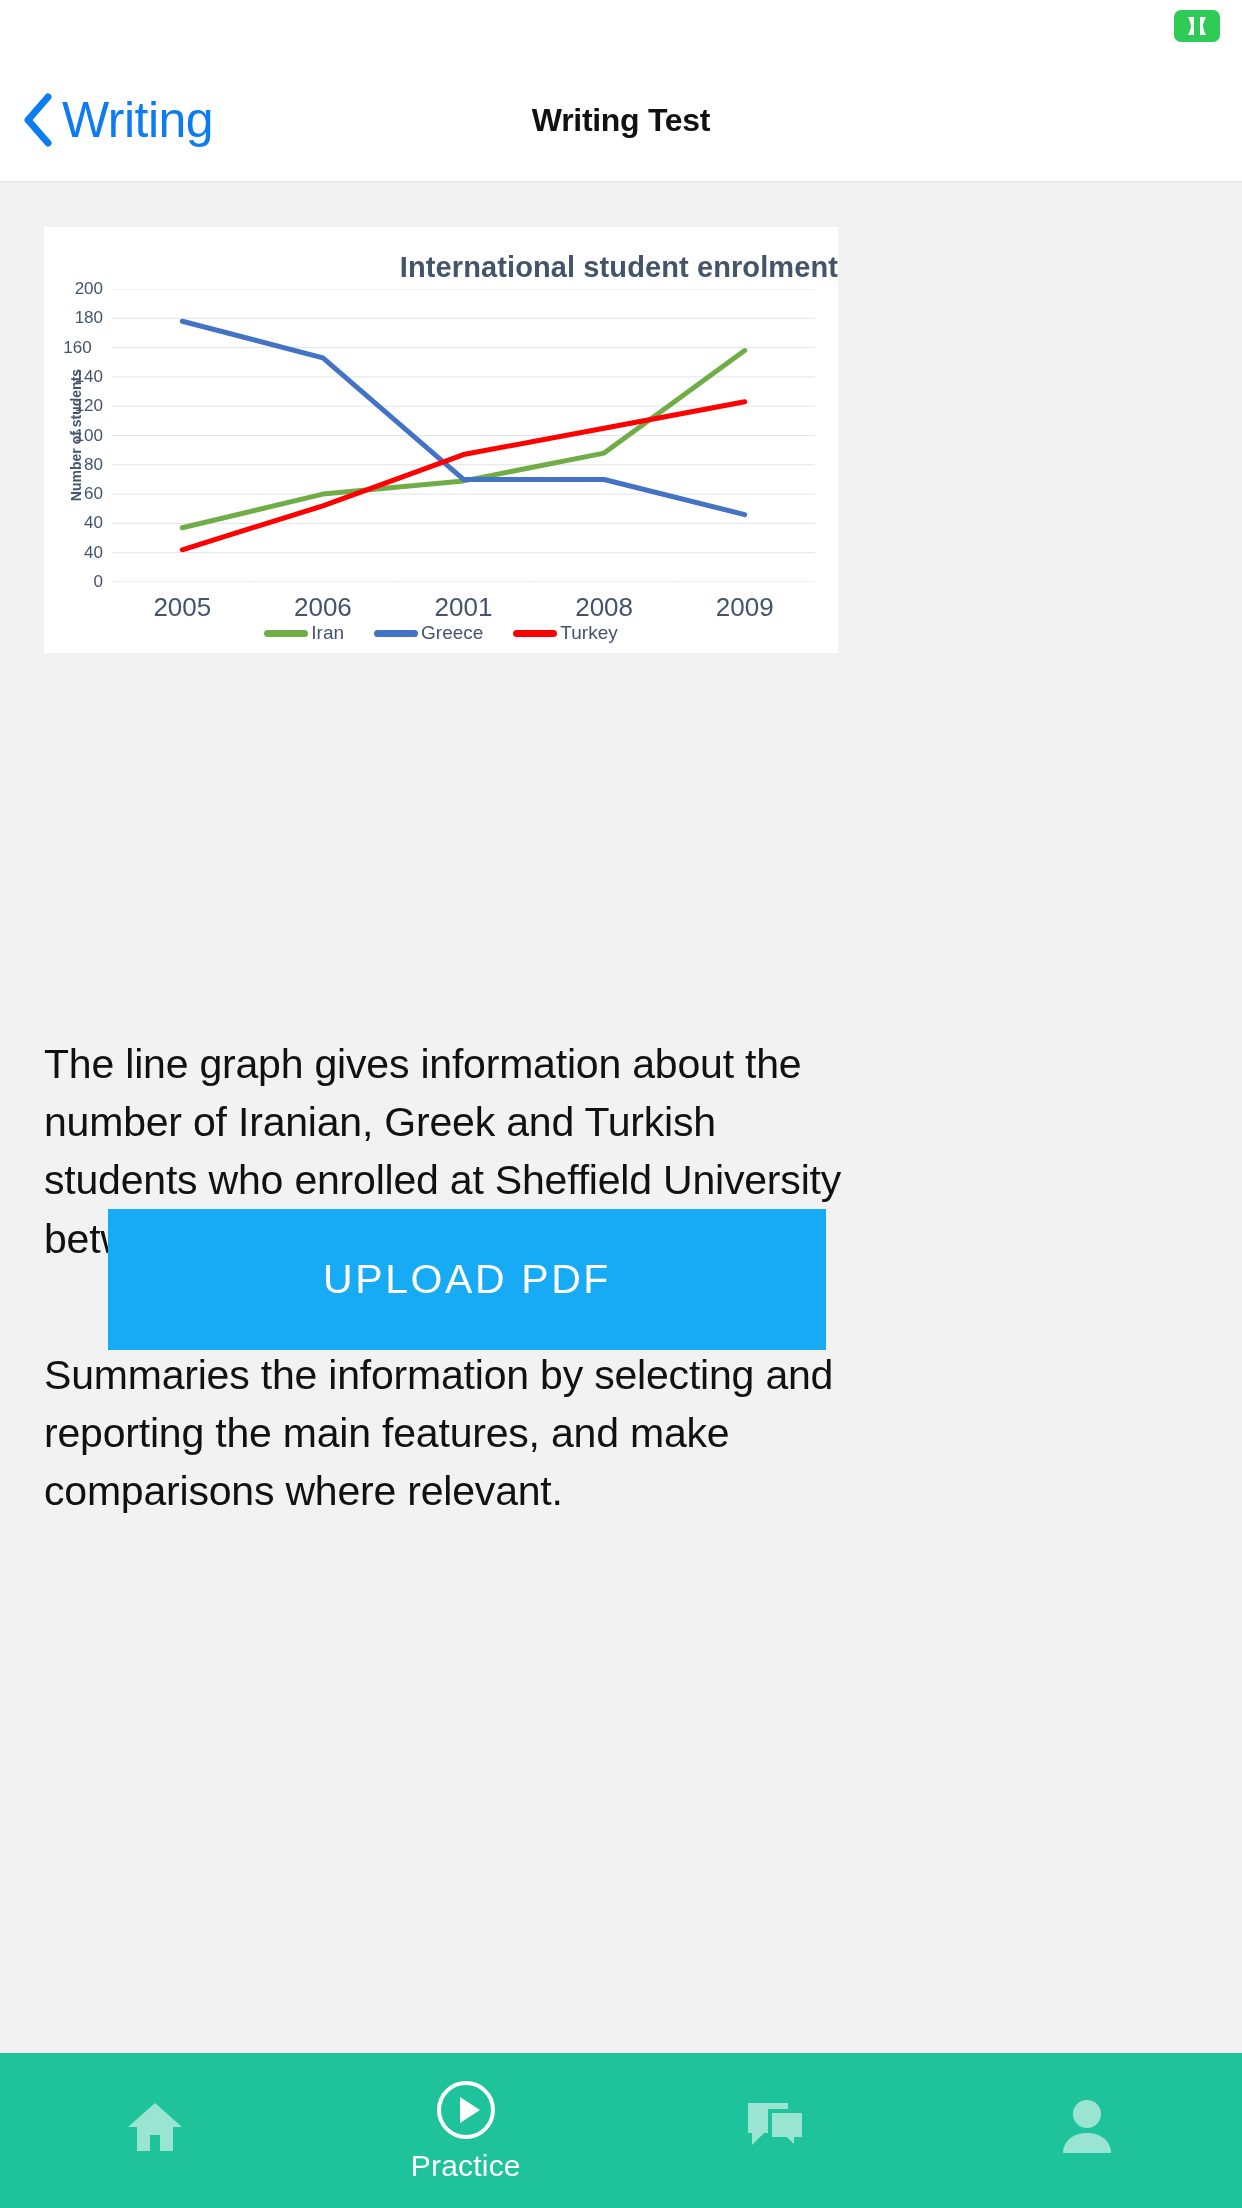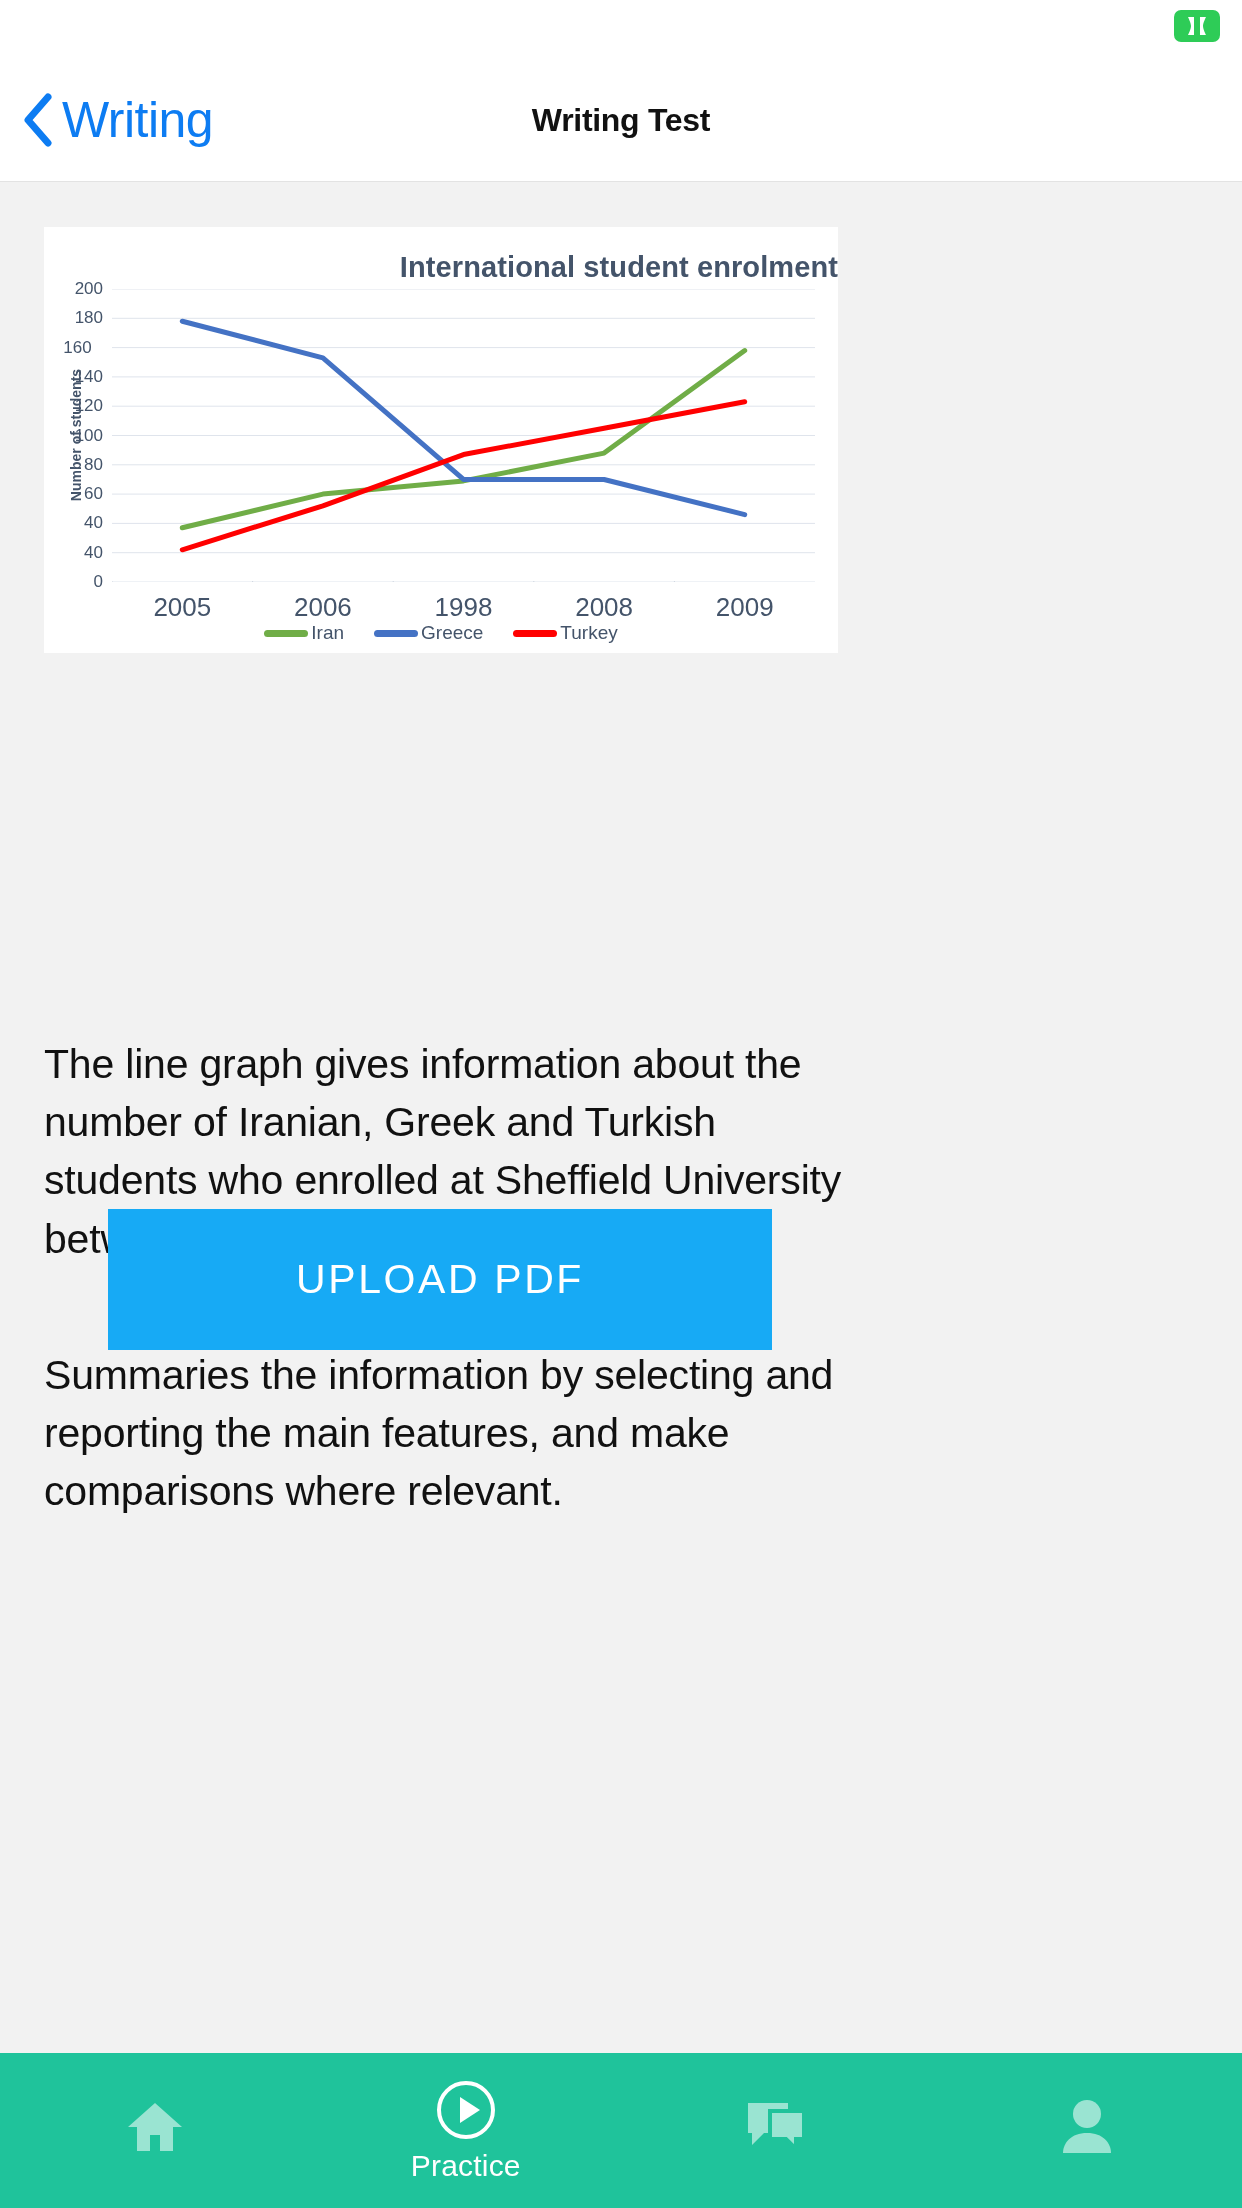--- a/index.html
+++ b/index.html
@@ -112,21 +112,21 @@
     position:absolute; left:44px; top:1035px; width:810px;
     font-size:41px; line-height:1.42; color:#111111;
     letter-spacing:-0.2px;
   }
   .body-text p + p { margin-top:78px; }
 
   
   .upload-btn {
     position:absolute;
     left:108px; top:1209px;
-    width:664px; height:141px;
+    width:718px; height:141px;
     background:#17aaf5;
     border:none;
     color:#ffffff;
     font-size:41px;
     letter-spacing:2.6px;
     font-family:"Liberation Sans", sans-serif;
     cursor:pointer;
     display:flex; align-items:center; justify-content:center;
   }
 
@@ -208,21 +208,21 @@
         <div class="ytick" style="top: 87.9px;">140</div>
         <div class="ytick" style="top: 117.2px;">120</div>
         <div class="ytick" style="top: 146.5px;">100</div>
         <div class="ytick" style="top: 175.8px;">80</div>
         <div class="ytick" style="top: 205.1px;">60</div>
         <div class="ytick" style="top: 234.4px;">40</div>
         <div class="ytick" style="top: 263.7px;">40</div>
         <div class="ytick" style="top: 293px;">0</div>
         <div class="xtick" style="left: 70.3px;">2005</div>
         <div class="xtick" style="left: 210.9px;">2006</div>
-        <div class="xtick" style="left: 351.5px;">1998</div>
+        <div class="xtick" style="left: 351.5px;">2001</div>
         <div class="xtick" style="left: 492.1px;">2008</div>
         <div class="xtick" style="left: 632.7px;">2009</div>
       </div>
 
     <div class="legend" id="chart-legend">
         <div class="legend-item">
           <span class="legend-swatch" style="background: rgb(112, 173, 71);"></span>
           <span class="legend-label">Iran</span>
         </div>
         <div class="legend-item">

